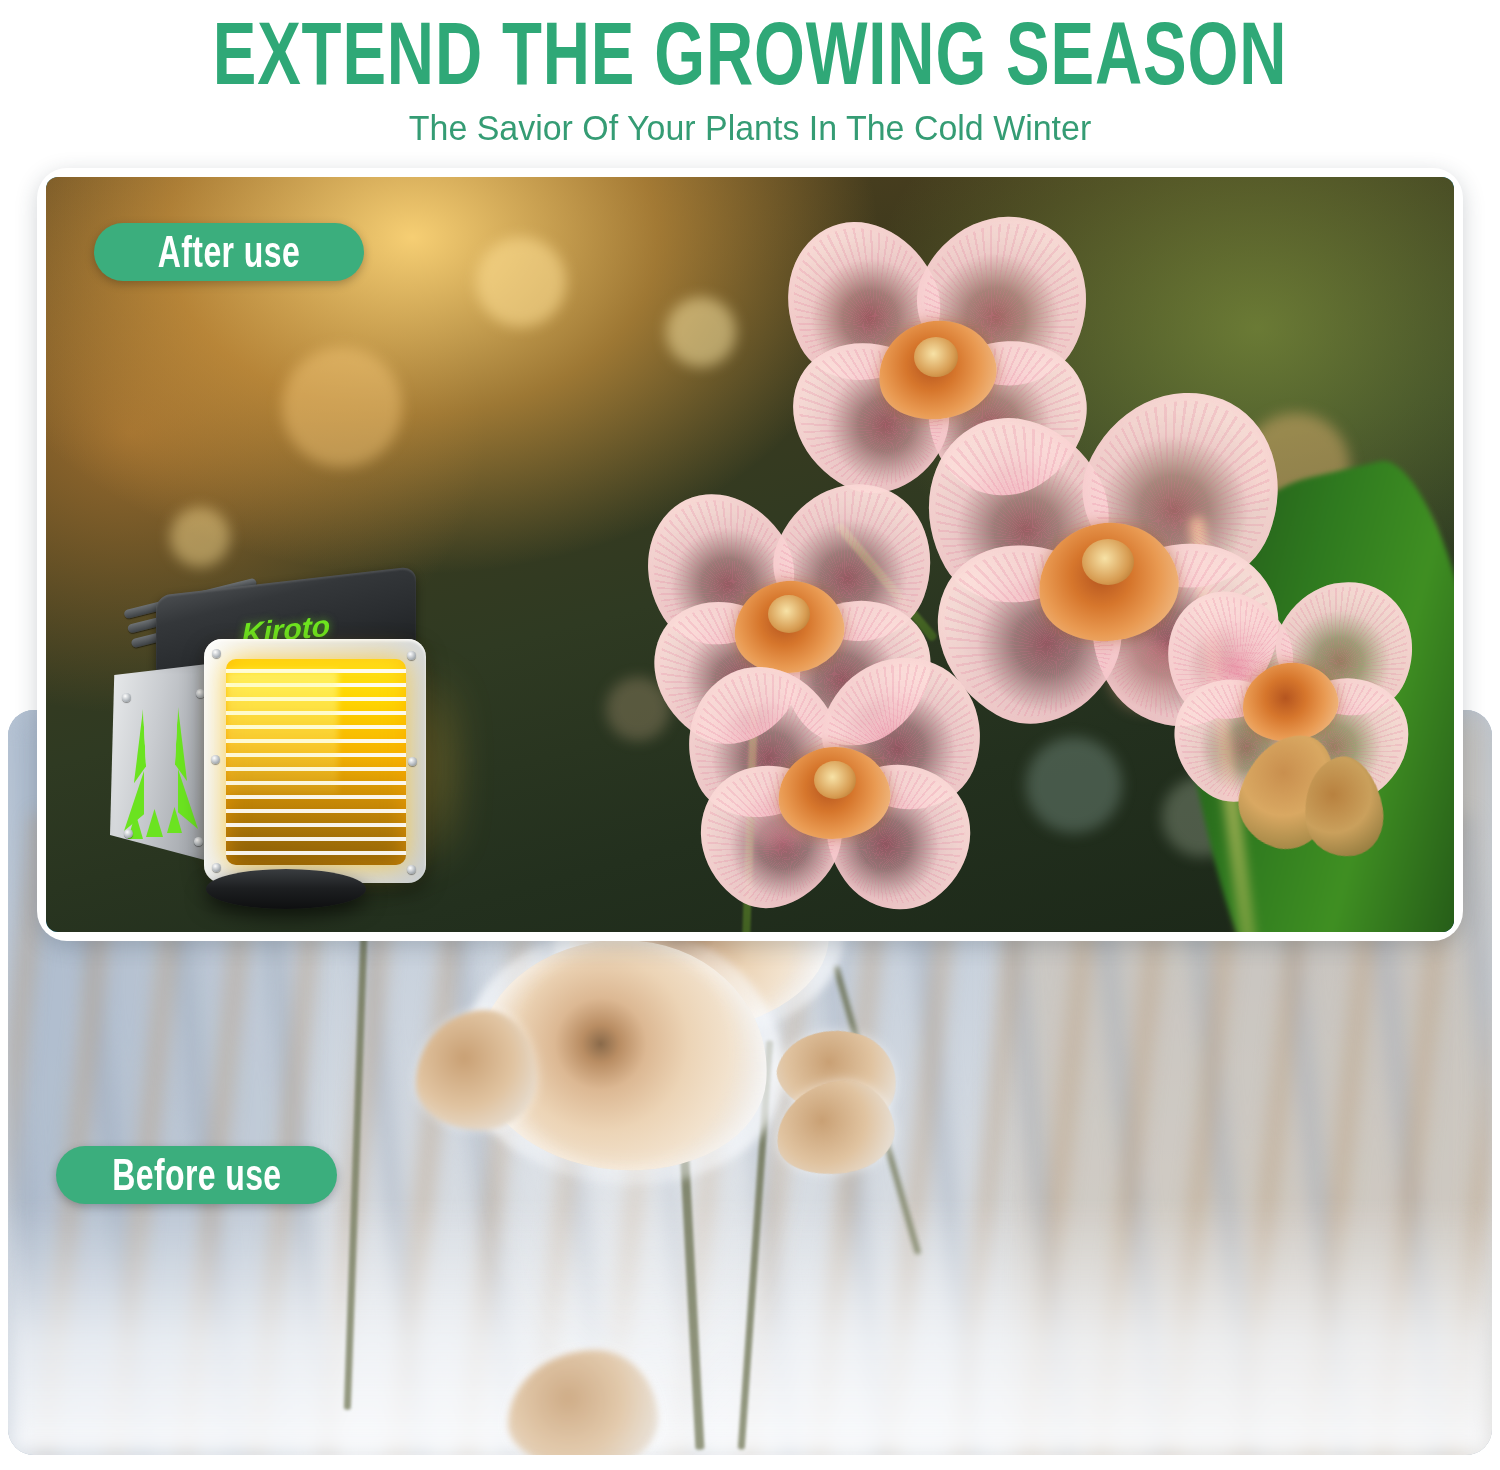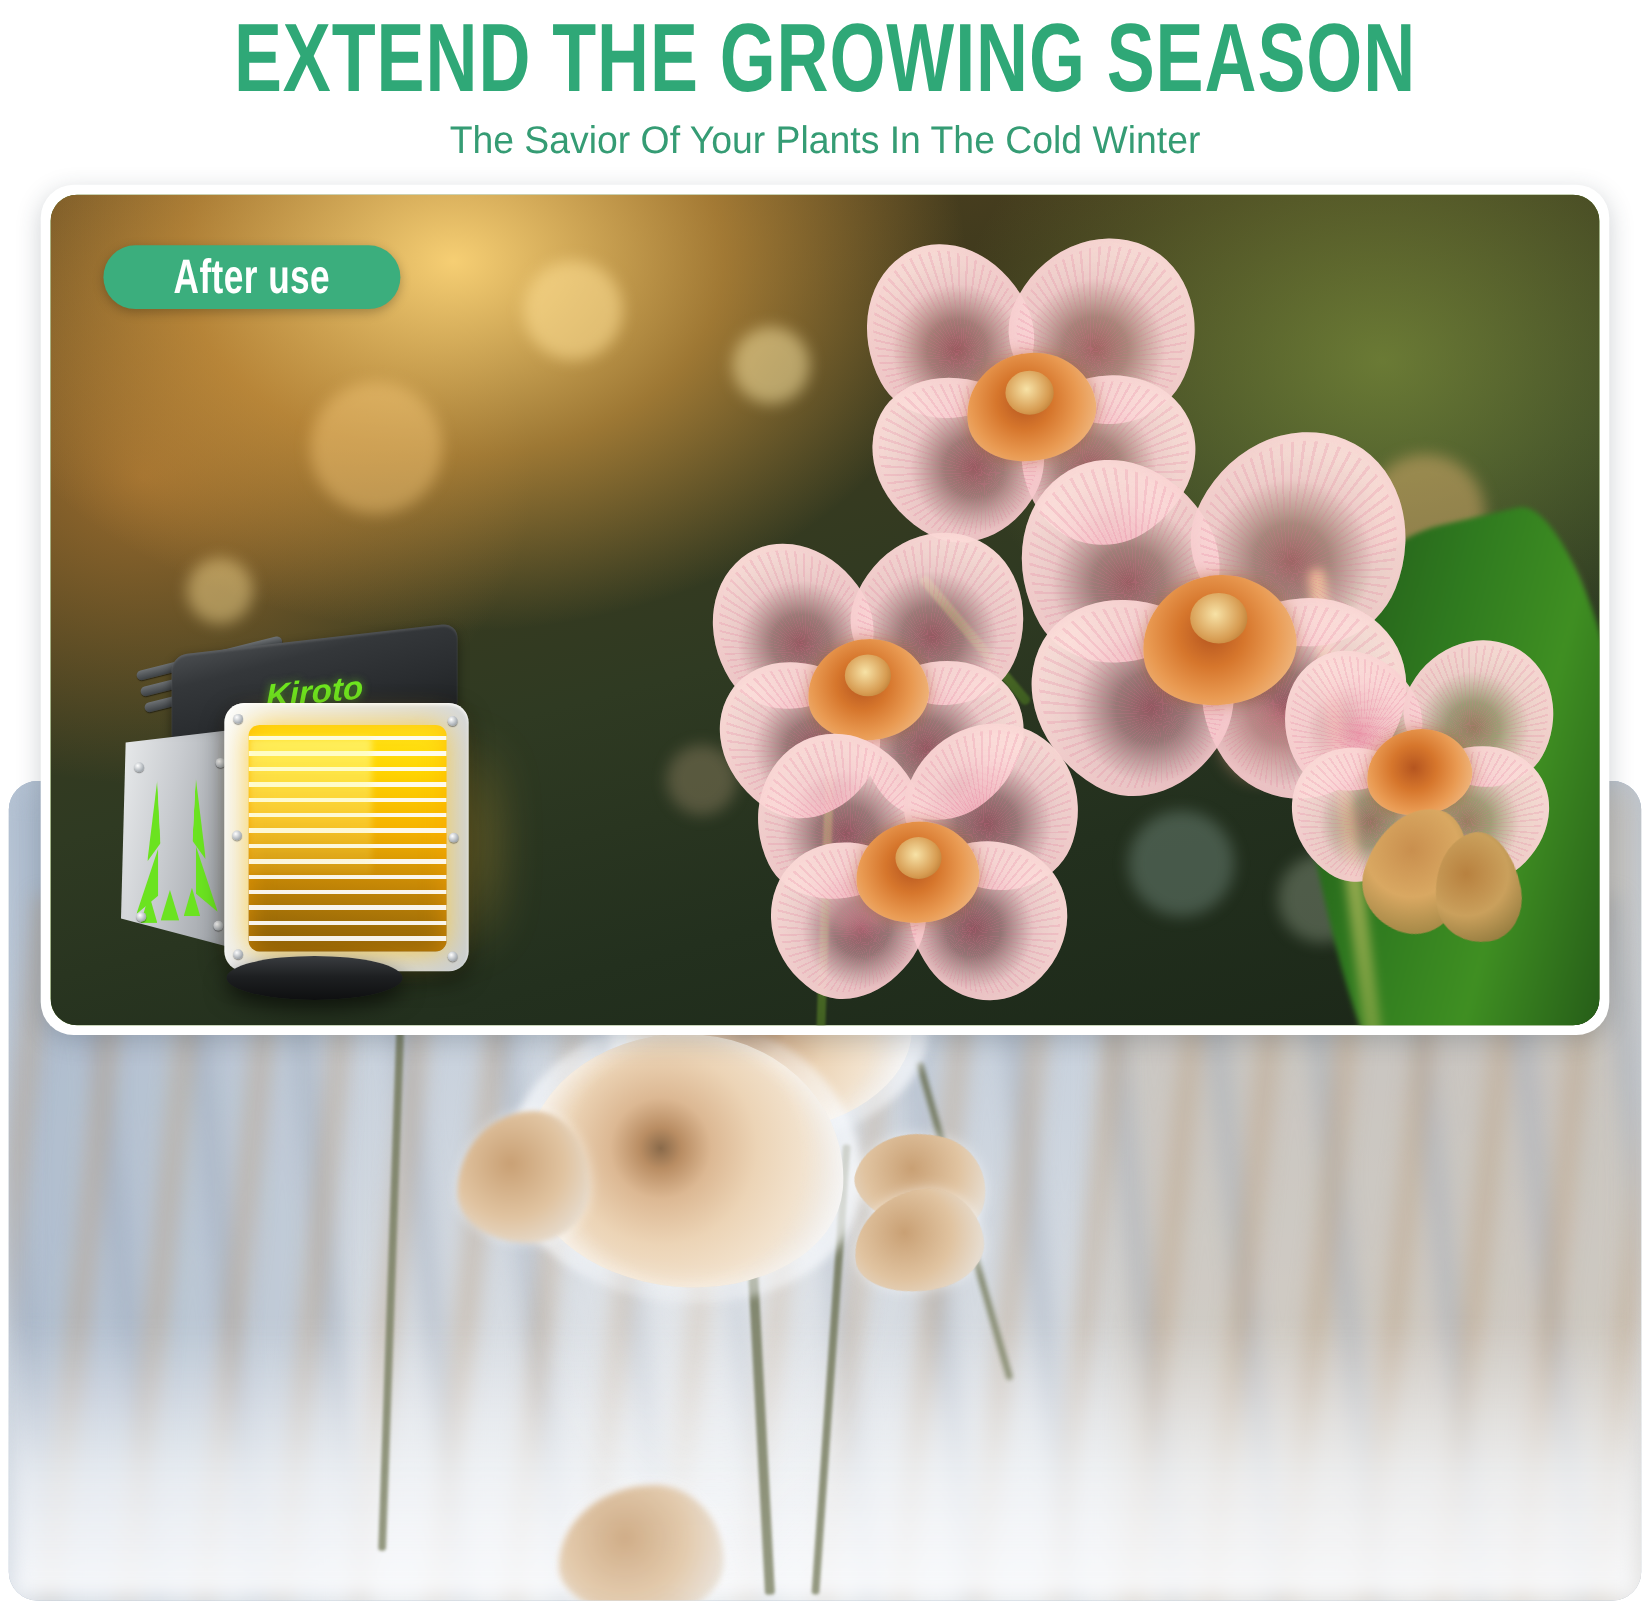--- a/index.html
+++ b/index.html
@@ -106,22 +106,22 @@
   .photo-after {
     position:absolute; left:37px; top:16px;
     width:1426px; height:773px;
     border-radius:30px;
     background:#fff;
     padding:9px;
     box-shadow:0 6px 22px rgba(40,55,70,.22);
   }
   .photo-after-inner {
     position:absolute; inset:9px;
-    border-radius:24px; overflow:hidden;
-    background:#4d7c0f;
+    border-radius:12px; overflow:hidden;
+    background:#0ea5e9;
   }
   .warm-bg {
     position:absolute; inset:0;
     background:
       radial-gradient(ellipse 46% 62% at 26% 8%, rgba(255,214,120,.95) 0%, rgba(236,170,70,.55) 38%, rgba(120,88,38,0) 72%),
       radial-gradient(ellipse 34% 50% at 6% 34%, rgba(188,126,52,.70) 0%, rgba(120,80,34,0) 74%),
       radial-gradient(ellipse 40% 60% at 86% 20%, rgba(150,175,70,.55) 0%, rgba(60,84,38,0) 70%),
       linear-gradient(165deg,#5c4621 0%,#3f3a1d 26%,#2f3a22 52%,#23301e 74%,#1b2718 100%);
   }
   .bokeh {
@@ -324,20 +324,23 @@
     <div class="frost-stem" style="left:866px;top:250px;width:6px;height:300px;transform:rotate(-16deg);filter:blur(2px);"></div>
 
     <div class="frost-bud" style="left:428px;top:-18px;width:190px;height:150px;transform:rotate(-18deg);"></div>
     <div class="frost-bloom" style="left:560px;top:130px;width:260px;height:190px;transform:rotate(-7deg);"></div>
     <div class="frost-bloom" style="left:470px;top:230px;width:290px;height:230px;transform:rotate(5deg);"></div>
     <div class="frost-bud" style="left:408px;top:300px;width:120px;height:120px;filter:blur(2.5px);"></div>
     <div class="frost-bud" style="left:770px;top:320px;width:120px;height:88px;transform:rotate(16deg);"></div>
     <div class="frost-bud" style="left:768px;top:372px;width:118px;height:92px;transform:rotate(-8deg);"></div>
     <div class="frost-bud" style="left:500px;top:640px;width:150px;height:120px;filter:blur(3px);opacity:.85;"></div>
 
+    <div class="badge badge-before">
+      <span>Before use</span>
+    </div>
   </div>
 
   <div class="photo-after">
     <div class="photo-after-inner">
 
       <div class="warm-bg"></div>
 
       <div class="bokeh" style="left:430px;top:60px;width:90px;height:90px;background:rgba(255,224,150,.55);"></div>
       <div class="bokeh" style="left:236px;top:170px;width:120px;height:120px;background:rgba(255,210,130,.40);"></div>
       <div class="bokeh" style="left:620px;top:120px;width:70px;height:70px;background:rgba(255,236,170,.50);"></div>

